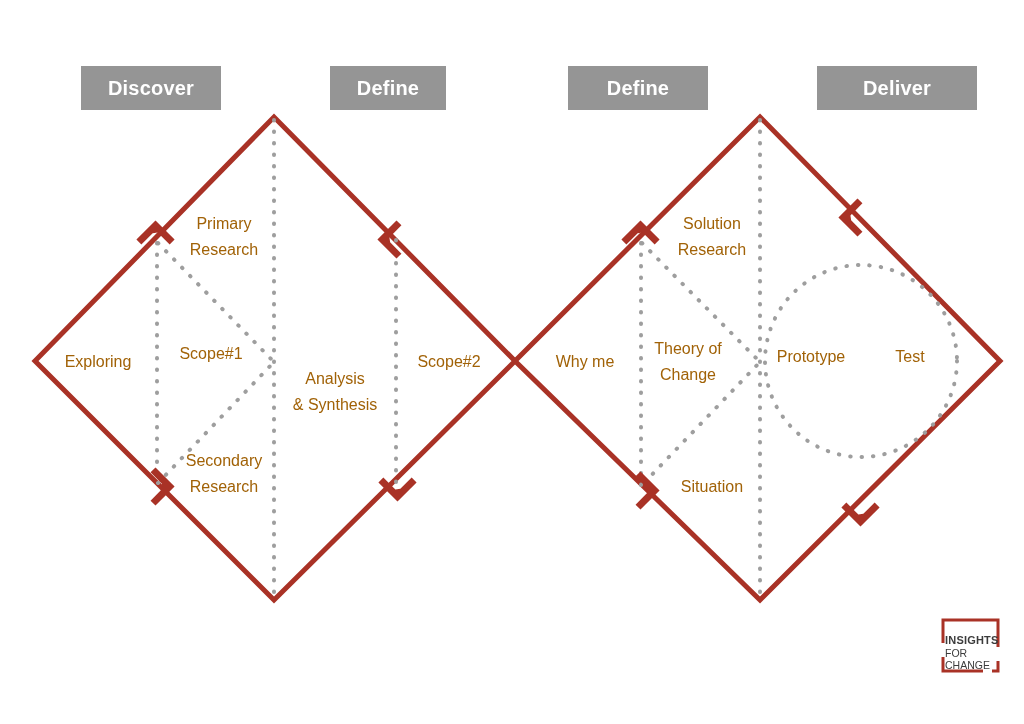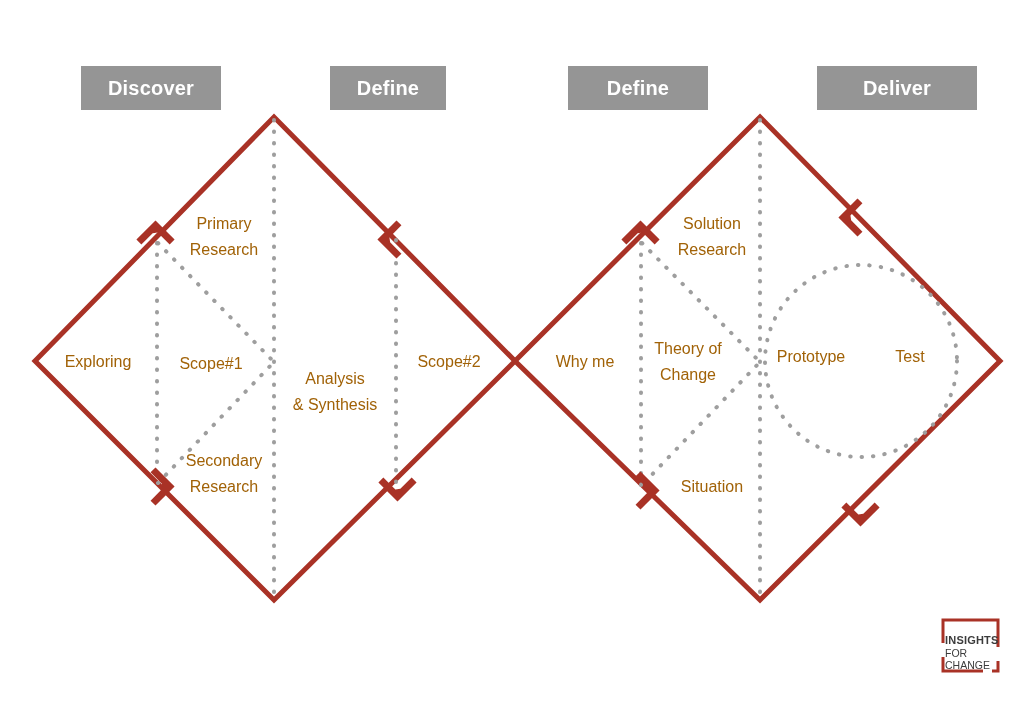--- a/index.html
+++ b/index.html
@@ -129,21 +129,21 @@
 <div class="phase-label" id="phase-discover">Discover</div>
 <div class="phase-label" id="phase-define">Define</div>
 <div class="phase-label" id="phase-develop">Define</div>
 <div class="phase-label" id="phase-deliver">Deliver</div>
 
 <div class="node-label" style="left:98px;  top:362px;">Exploring</div>
 <div class="node-label" style="left:224px; top:237px;">Primary
 Research</div>
 <div class="node-label" style="left:224px; top:474px;">Secondary
 Research</div>
-<div class="node-label" style="left:211px; top:364px;text-align:right;">Scope#1</div>
+<div class="node-label" style="left:211px; top:354px;text-align:right;">Scope#1</div>
 <div class="node-label" style="left:335px; top:374px;margin-top:18px;">Analysis
 &amp; Synthesis</div>
 <div class="node-label" style="left:449px; top:362px;">Scope#2</div>
 
 <div class="node-label" style="left:585px; top:362px;">Why me</div>
 <div class="node-label" style="left:712px; top:237px;">Solution
 Research</div>
 <div class="node-label" style="left:712px; top:487px;">Situation</div>
 <div class="node-label" style="left:688px; top:362px;">Theory of
 Change</div>

